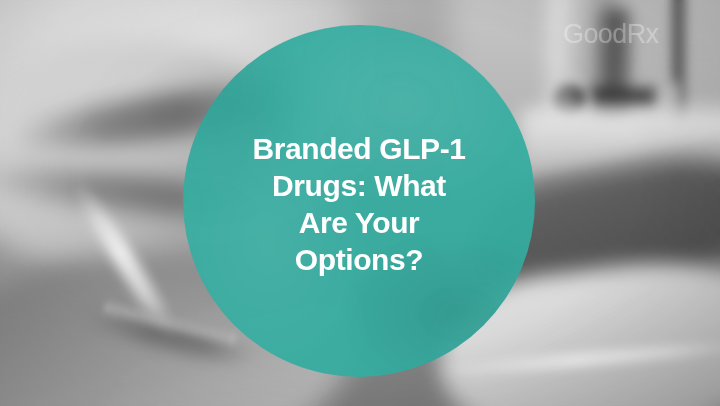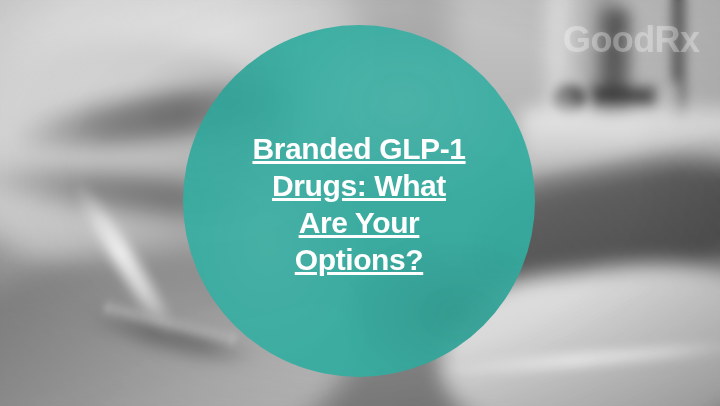--- a/index.html
+++ b/index.html
@@ -306,22 +306,22 @@
     letter-spacing: -0.4px;
     white-space: pre-line;
   }
 
   
   .watermark {
     position: absolute;
     left: 563px;
     top: 19px;
     font-family: "Liberation Sans", sans-serif;
-    font-weight: 700;
-    font-size: 36px;
+    font-weight: 400;
+    font-size: 27px;
     letter-spacing: -0.6px;
     color: rgba(255,255,255,.30);
     text-shadow: 0 0 6px rgba(255,255,255,.12);
     text-align: center;
   }
 </style>
 </head>
 <body>
 
 <div id="stage" style="--teal: #35aca0;">
@@ -350,20 +350,20 @@
     <div class="bg-sheet-r"></div>
     <div class="bg-sheet-edge"></div>
 
     <div class="bg-softener"></div>
     <div class="bg-vignette"></div>
   </div>
 
   <div class="badge-circle" style="background: rgb(53, 172, 160); opacity: 0.94;"></div>
   <div class="badge-mottle"></div>
 
-  <div class="title-block" style="color: rgb(255, 255, 255); text-decoration: underline;">Branded GLP-1
+  <div class="title-block" style="color: rgb(255, 255, 255);">Branded GLP-1
 Drugs: What
 Are Your
 Options?</div>
 
   <div class="watermark" style="color: rgba(255, 255, 255, 0.3);">GoodRx</div>
 
 </div>
 
 </body></html>

